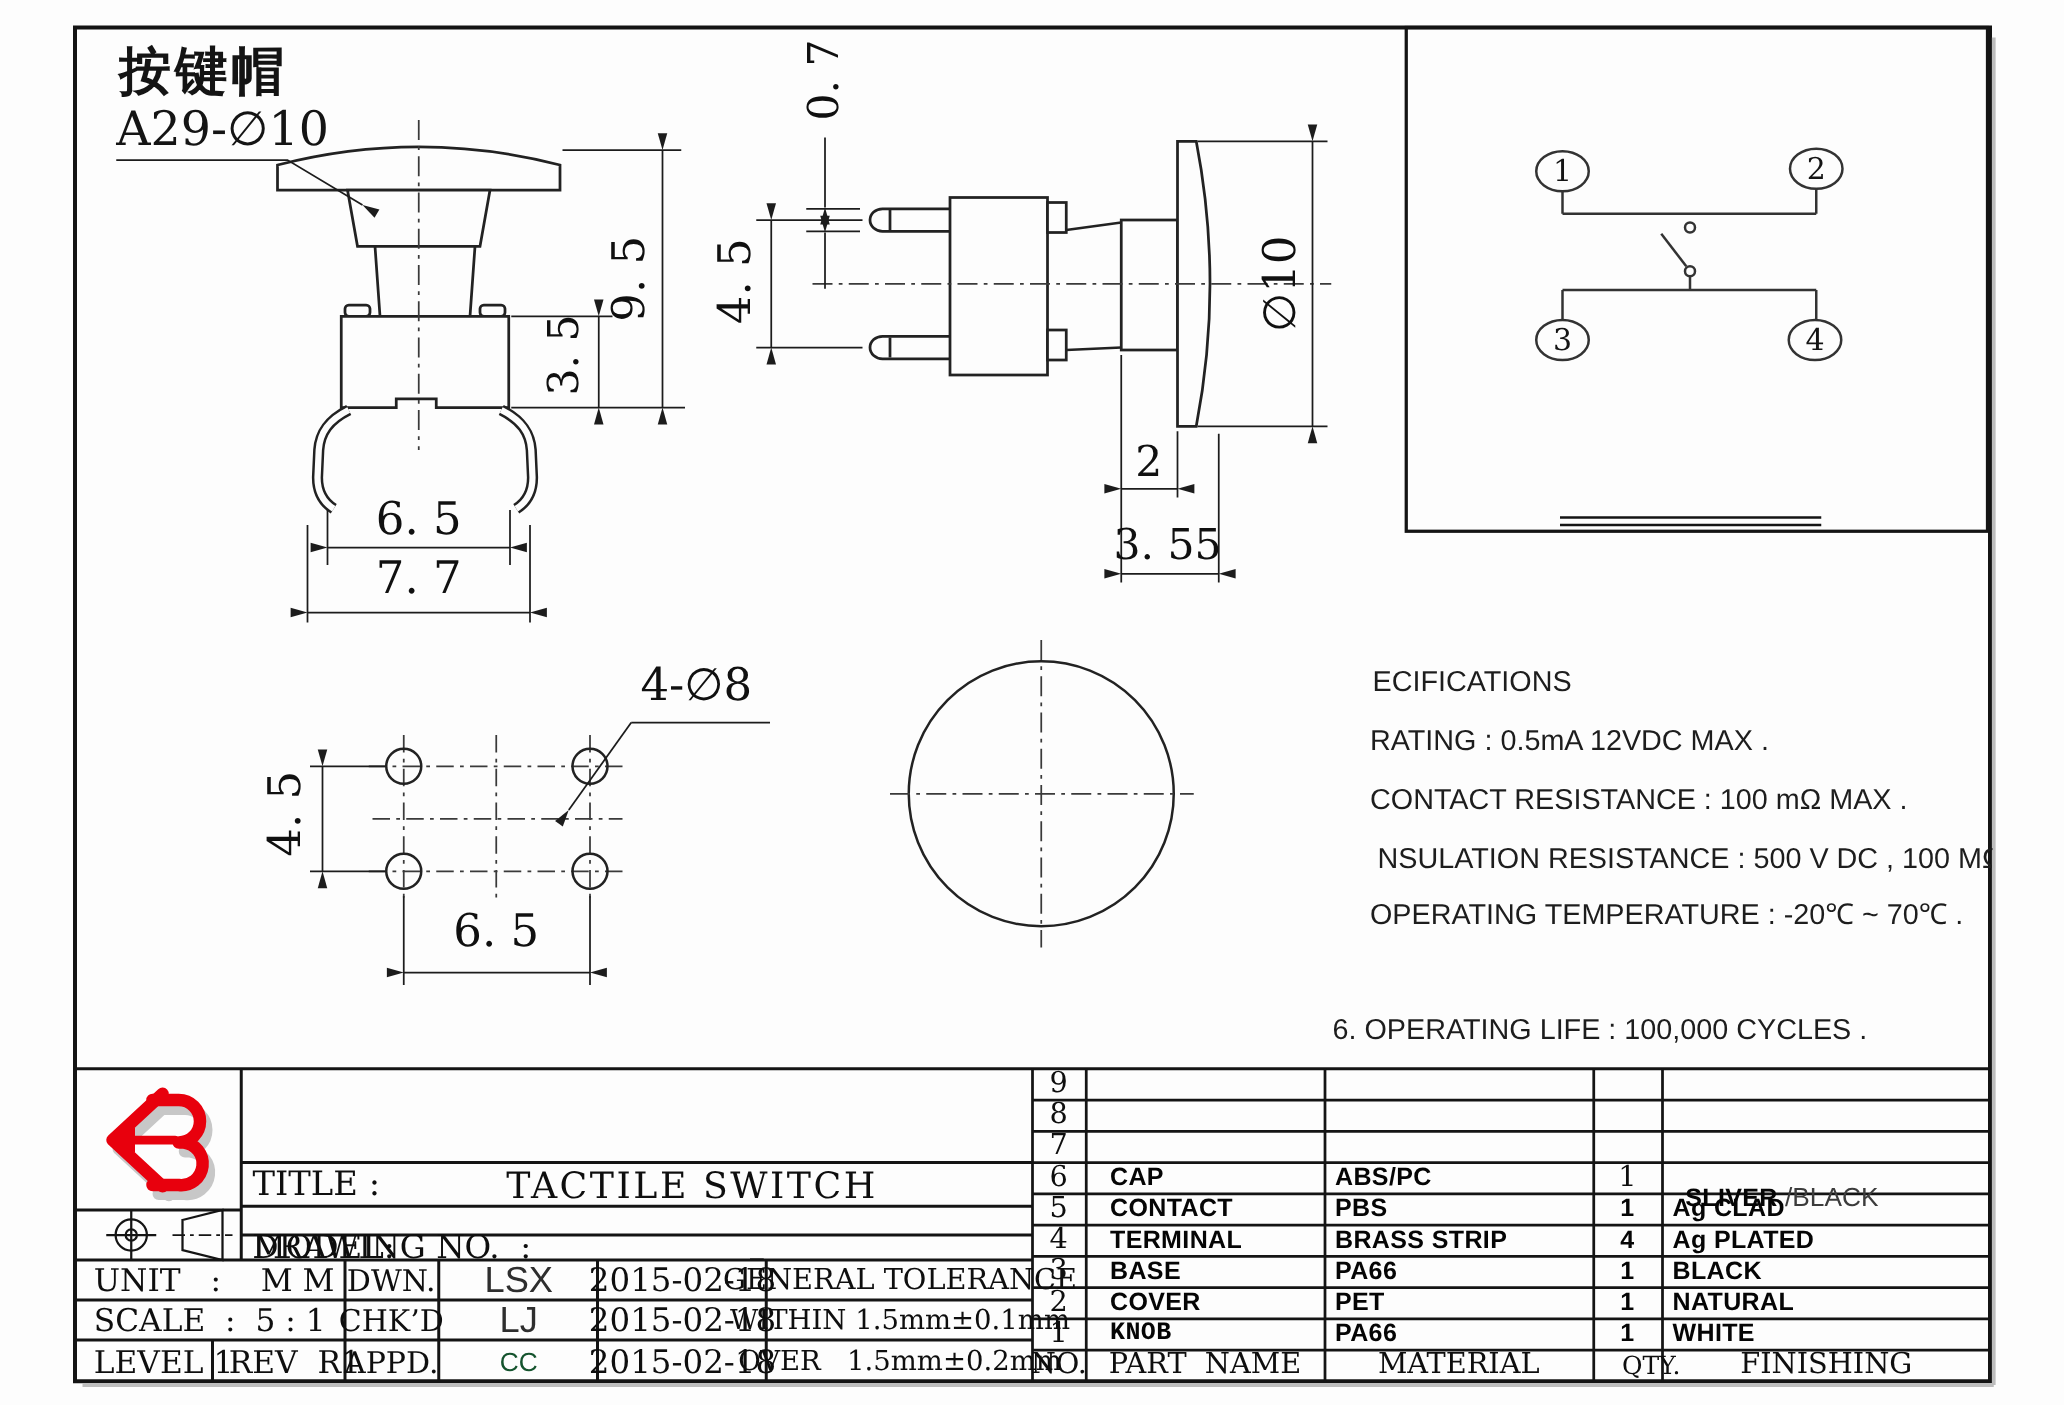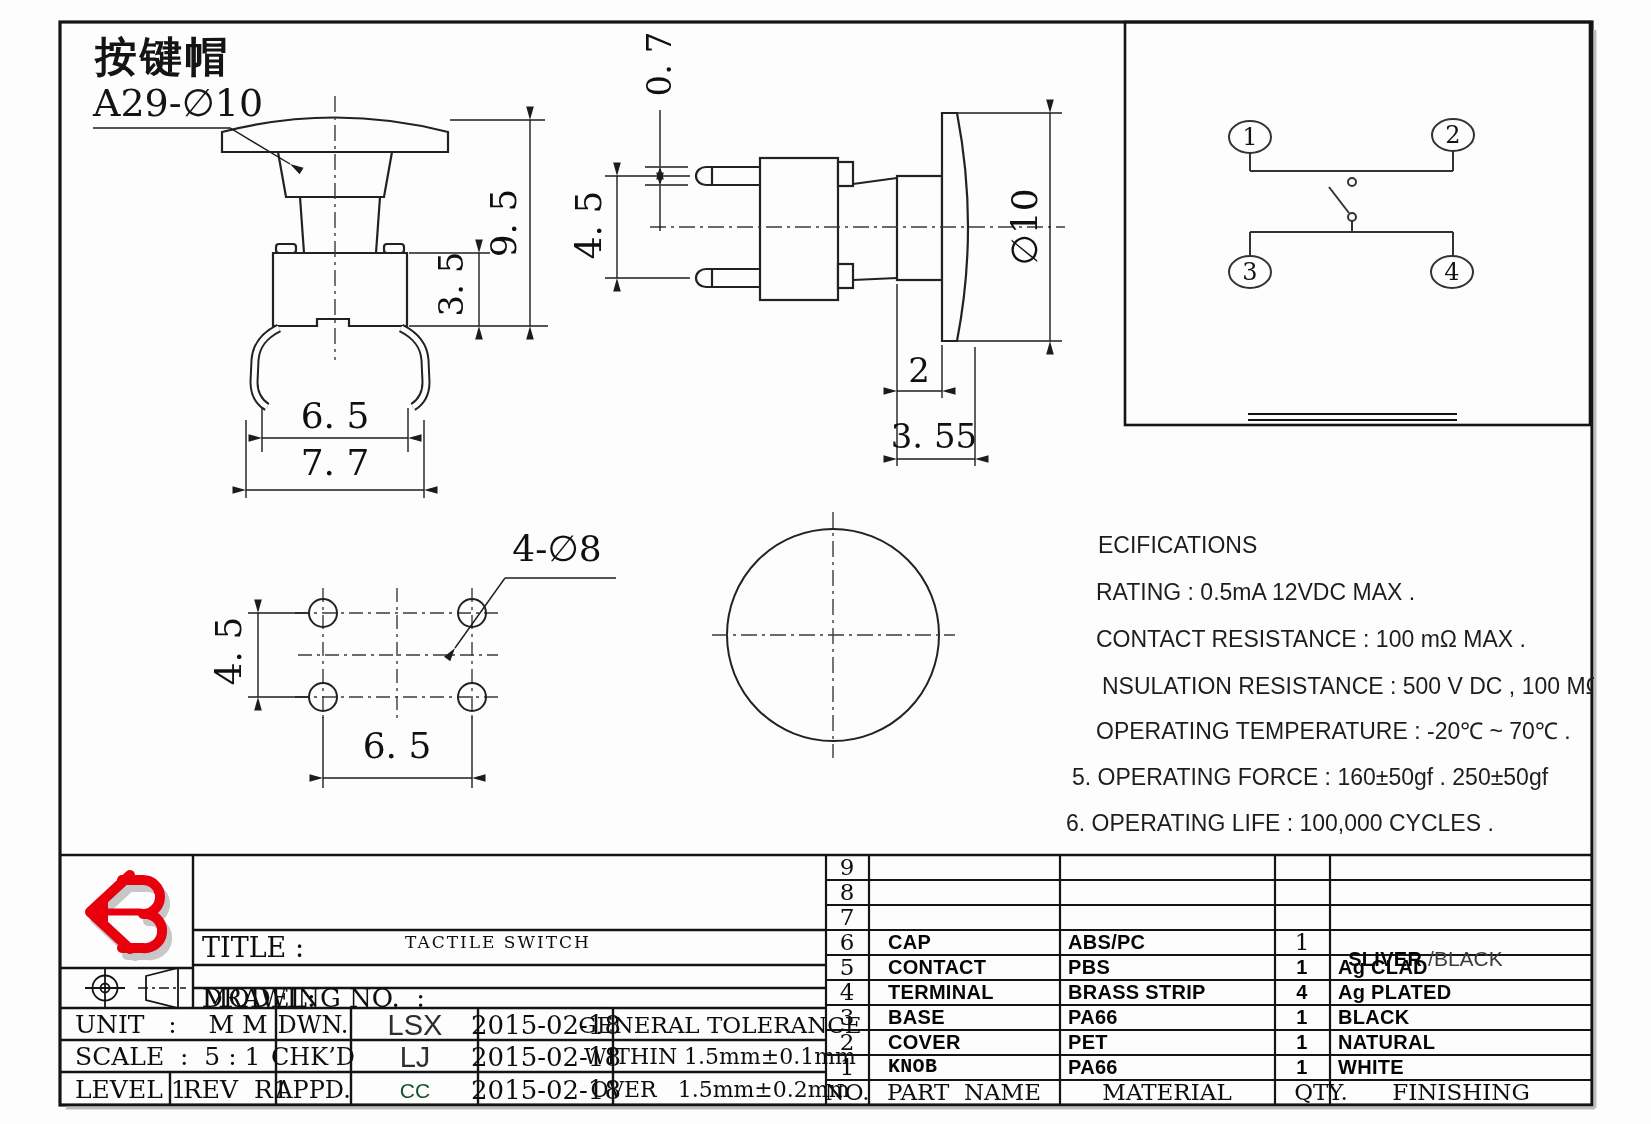--- a/index.html
+++ b/index.html
@@ -235,25 +235,24 @@
 <div class="t serif ctr" style="left:1250px;top:137px;font-size:24px;">1</div>
 <div class="t serif ctr" style="left:1453px;top:135px;font-size:24px;">2</div>
 <div class="t serif ctr" style="left:1250px;top:272px;font-size:24px;">3</div>
 <div class="t serif ctr" style="left:1452px;top:272px;font-size:24px;">4</div>
 
 <div class="t spec" style="left:1098px;top:534px;">ECIFICATIONS</div>
 <div class="t spec" style="left:1096px;top:581px;">RATING : 0.5mA 12VDC MAX .</div>
 <div class="t spec" style="left:1096px;top:628px;">CONTACT RESISTANCE : 100 mΩ MAX .</div>
 <div class="t spec" style="left:1102px;top:675px;max-width:492px;overflow:hidden;">NSULATION RESISTANCE : 500 V DC , 100 MΩ MIN</div>
 <div class="t spec" style="left:1096px;top:720px;">OPERATING TEMPERATURE : -20℃ ~ 70℃ .</div>
-<div class="t spec" style="left:1072px;top:766px;">5. OPERATING FORCE : 160±50gf . 250±50gf</div>
 <div class="t spec" style="left:1066px;top:812px;">6. OPERATING LIFE : 100,000 CYCLES .</div>
 
 <div class="t tb" style="left:202px;top:934px;font-size:27px;">TITLE :</div>
-<div class="t tb" style="left:405px;top:934px;font-size:17px;letter-spacing:2px;">TACTILE SWITCH</div>
+<div class="t tb" style="left:405px;top:934px;font-size:29px;letter-spacing:2px;">TACTILE SWITCH</div>
 <div class="t tb" style="left:202px;top:963px;font-size:26px;margin-top:22px;">MODEL:</div>
 <div class="t tb" style="left:202px;top:985px;font-size:26px;">DRAWING NO.  :</div>
 <div class="t tb" style="left:600px;top:985px;font-size:22px;">_</div>
 
 <div class="t tb" style="left:75px;top:1012px;font-size:25px;">UNIT   :    M M</div>
 <div class="t tb ctr" style="left:313px;top:1025px;font-size:24px;">DWN.</div>
 <div class="t sans ctr" style="left:415px;top:1025px;font-size:29px;color:#2e2e2e;">LSX</div>
 <div class="t tb ctr" style="left:546px;top:1025px;font-size:26px;">2015-02-18</div>
 <div class="t tb ctr" style="left:720px;top:1025px;font-size:23px;">GENERAL TOLERANCE</div>
 
@@ -308,16 +307,16 @@
 
 <div class="t tb ctr" style="left:847px;top:1067px;font-size:23px;">1</div>
 <div class="t part" style="left:888px;top:1057px;font-family:Liberation Mono, monospace;">KNOB</div>
 <div class="t part" style="left:1068px;top:1057px;">PA66</div>
 <div class="t part ctr" style="left:1302px;top:1067px;">1</div>
 <div class="t part" style="left:1338px;top:1057px;">WHITE</div>
 
 <div class="t tb ctr" style="left:847px;top:1092px;font-size:23px;">NO.</div>
 <div class="t tb ctr" style="left:964px;top:1092px;font-size:23px;">PART  NAME</div>
 <div class="t tb ctr" style="left:1167px;top:1092px;font-size:23px;">MATERIAL</div>
-<div class="t tb ctr" style="left:1302px;top:1092px;font-size:23px;padding-left:38px;">QTY.</div>
+<div class="t tb ctr" style="left:1302px;top:1092px;font-size:20px;padding-left:38px;">QTY.</div>
 <div class="t tb ctr" style="left:1461px;top:1092px;font-size:23px;">FINISHING</div>
 
 </div>
 
 </body></html>

